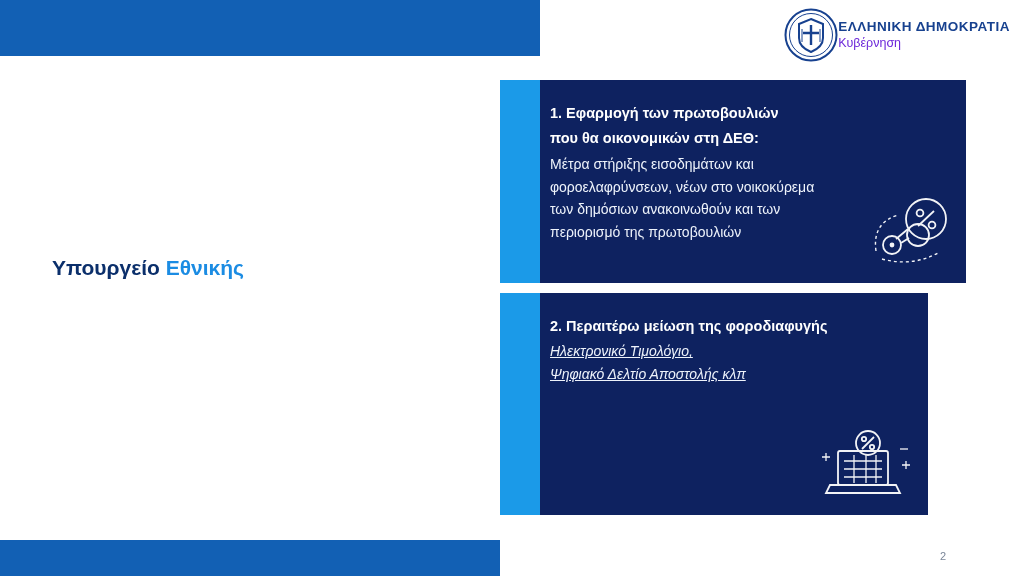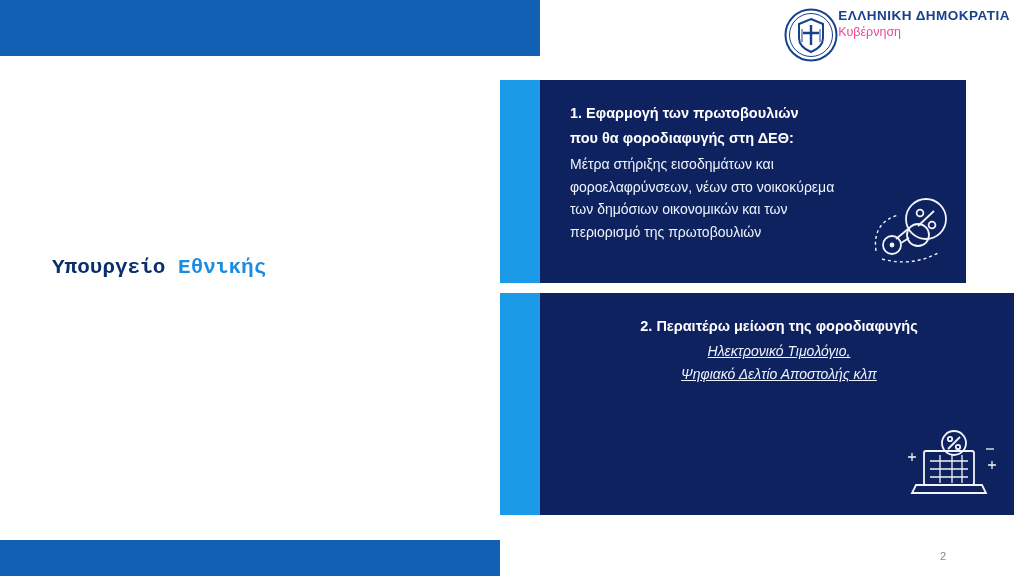--- a/index.html
+++ b/index.html
@@ -28,78 +28,77 @@
     left: 0; bottom: 0;
     width: 500px; height: 36px;
     background: #1260b4;
   }
 
   
   .logo-wrap {
     position: absolute;
     right: 14px; top: 8px;
     display: flex;
-    align-items: flex-start;
+    align-items: center;
     gap: 0;
   }
   .logo-emblem {
     width: 54px; height: 54px;
     flex: 0 0 auto;
   }
   .logo-text {
     line-height: 1.25;
   }
   .logo-text .l1 {
     font-size: 13.5px;
     font-weight: bold;
     letter-spacing: .5px;
     color: #17418f;
     white-space: nowrap;
   }
   .logo-text .l2 {
     font-size: 12.5px;
-    color: #ec4899;
+    color: #6d28d9;
     white-space: nowrap;
   }
 
   
   .ministry-title {
     position: absolute;
     left: 52px; top: 252px;
     width: 400px;
     font-size: 21px;
     font-weight: bold;
     line-height: 1.55;
     color: #0b2f6b;
-    font-family: Liberation Mono, monospace;
   }
   .ministry-title .hl {
     color: #1b8ce3;
   }
 
   
   .card {
     position: absolute;
     display: flex;
     overflow: hidden;
   }
   .card .stripe {
     width: 40px;
     flex: 0 0 40px;
     background: #1b9ae8;
   }
   .card .body {
     flex: 1 1 auto;
     background: #0e2260;
     position: relative;
-    padding: 22px 26px 18px 30px;
+    padding: 22px 26px 18px 10px;
     color: #ffffff;
   }
   .card-1 { left: 500px; top: 80px; width: 466px; height: 203px; }
-  .card-2 { left: 500px; top: 293px; width: 514px; height: 222px; text-align: center; }
+  .card-2 { left: 500px; top: 293px; width: 428px; height: 222px; }
 
   .card .heading {
     font-size: 14.5px;
     font-weight: bold;
     line-height: 1.62;
     margin: 0 0 2px 0;
     color: #ffffff;
     position: relative;
     z-index: 2;
   }
@@ -155,24 +154,24 @@
 </div>
 
 <div class="ministry-title">
   <span>Υπουργείο </span><span class="hl">Εθνικής</span><br>
 </div>
 
 <div class="card card-1">
   <div class="stripe"></div>
   <div class="body">
     <div class="heading">1. Εφαρμογή των πρωτοβουλιών</div>
-    <div class="heading">που θα φοροδιαφυγής στη ΔΕΘ:</div>
+    <div class="heading">που θα οικονομικών στη ΔΕΘ:</div>
     <div class="para">Μέτρα στήριξης εισοδημάτων και</div>
     <div class="para">φοροελαφρύνσεων, νέων στο νοικοκύρεμα</div>
-    <div class="para">των δημόσιων οικονομικών και των</div>
+    <div class="para">των δημόσιων ανακοινωθούν και των</div>
     <div class="para">περιορισμό της πρωτοβουλιών</div>
 
     <span class="card-art">
       <svg viewBox="0 0 110 80" width="110" height="80" aria-hidden="true">
         <g fill="none" stroke="#ffffff" stroke-width="1.8">
           <circle cx="80" cy="26" r="20"></circle>
           <circle cx="72" cy="42" r="11"></circle>
           <circle cx="46" cy="52" r="9"></circle>
           <line x1="55" y1="50" x2="63" y2="45"></line>
           <line x1="62" y1="36" x2="50" y2="46"></line>

